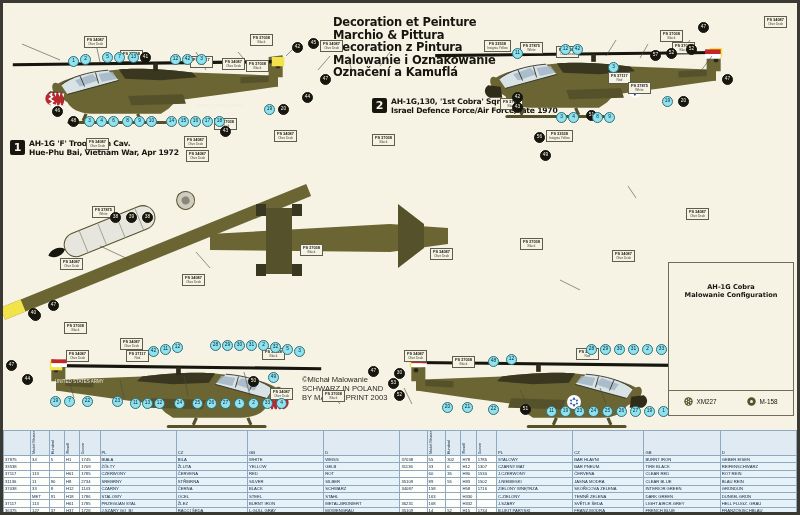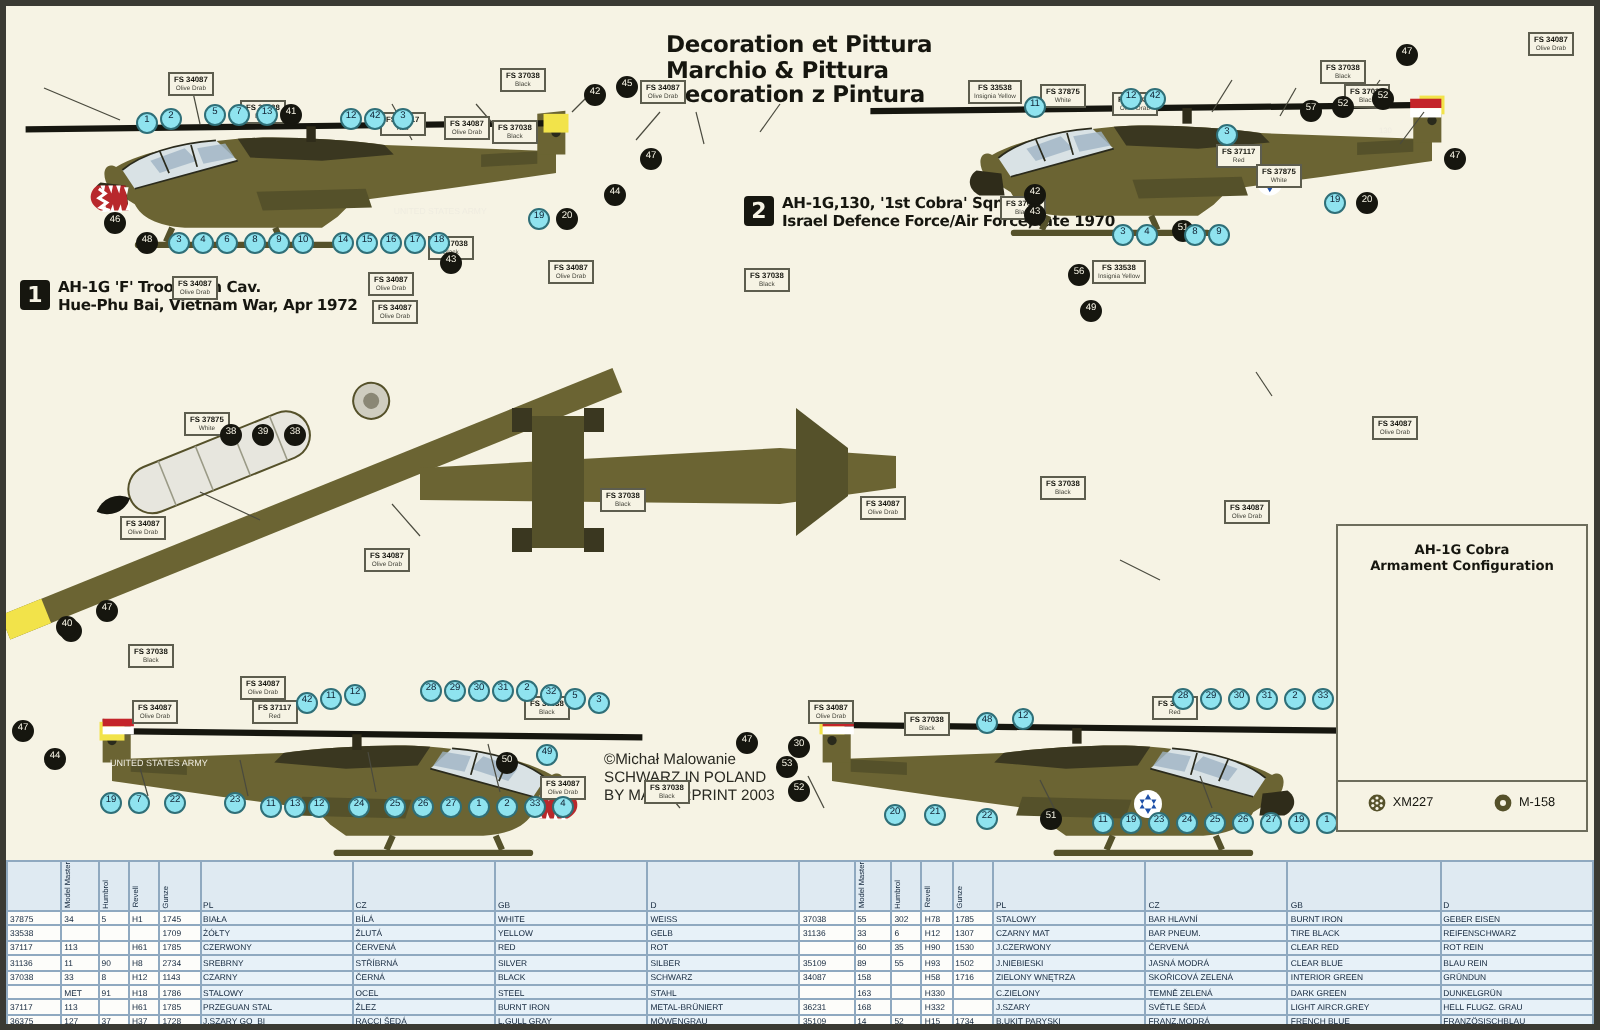--- a/index.html
+++ b/index.html
@@ -46,21 +46,21 @@
     position:absolute;left:302px;top:375px;
     font-family:"Liberation Sans",sans-serif;
     font-size:7.6px;line-height:9px;color:#2a2a22;white-space:nowrap;
   }
   
   #armbox{
     position:absolute;left:668px;top:262px;width:124px;height:152px;
     border:1px solid #6d6d5c;background:#f6f3e4;
   }
   #armtitle{
-    text-align:center;margin-top:8px;
+    text-align:center;margin-top:20px;
     font-family:"DejaVu Sans",sans-serif;font-weight:bold;
     font-size:6.6px;line-height:8px;color:#16160f;
   }
   #armlegend{
     position:absolute;left:0;right:0;bottom:4px;height:20px;
     border-top:1px solid #6d6d5c;display:flex;align-items:center;
     justify-content:space-around;font-size:6.4px;color:#16160f;
     font-family:"Liberation Sans",sans-serif;
   }
   .legitem{display:flex;align-items:center;gap:3px;}
@@ -97,23 +97,25 @@
   .white{background:#fdfdfa;}
   .cap{font-weight:bold;}
 </style>
 </head>
 <body>
 
 <div id="sheet">
 
 
   <div id="langlist">
-    <div>Decoration et Pittura</div>
+    <div>Decoration et Peinture</div>
     <div>Marchio &amp; Pittura</div>
     <div>Decoration z Pintura</div>
+    <div>Malowanie i Oznakowanie</div>
+    <div>Označení a Kamuflá</div>
   </div>
 
   <div class="scheme" id="scheme1">
     <div class="num">1</div>
     <div class="txt">
       <div>AH-1G 'F' Troop, 4th Cav.</div>
       <div>Hue-Phu Bai, Vietnam War, Apr 1972</div>
     </div>
   </div>
 
@@ -631,21 +633,21 @@
   <div class="cal" style="left:614px;top:344px;">30</div>
   <div class="cal" style="left:628px;top:344px;">31</div>
   <div class="cal" style="left:642px;top:344px;">2</div>
   <div class="cal" style="left:656px;top:344px;">33</div>
 
   <div class="cal dk" style="left:726px;top:338px;">37</div>
 
   <div id="armbox">
     <div id="armtitle">
       <div>AH-1G Cobra</div>
-      <div>Armament Configuration</div>
+      <div>Malowanie Configuration</div>
     </div>
     <div id="armlegend">
       <div class="legitem">
         <svg width="9" height="9">
           <circle cx="4.5" cy="4.5" r="4.2" fill="#55512a"></circle>
           <g fill="#f6f3e4">
             <circle cx="4.5" cy="2" r="0.8"></circle>
               <circle cx="2.4" cy="3.4" r="0.8"></circle>
             <circle cx="6.6" cy="3.4" r="0.8"></circle>
               <circle cx="4.5" cy="4.5" r="0.8"></circle>

